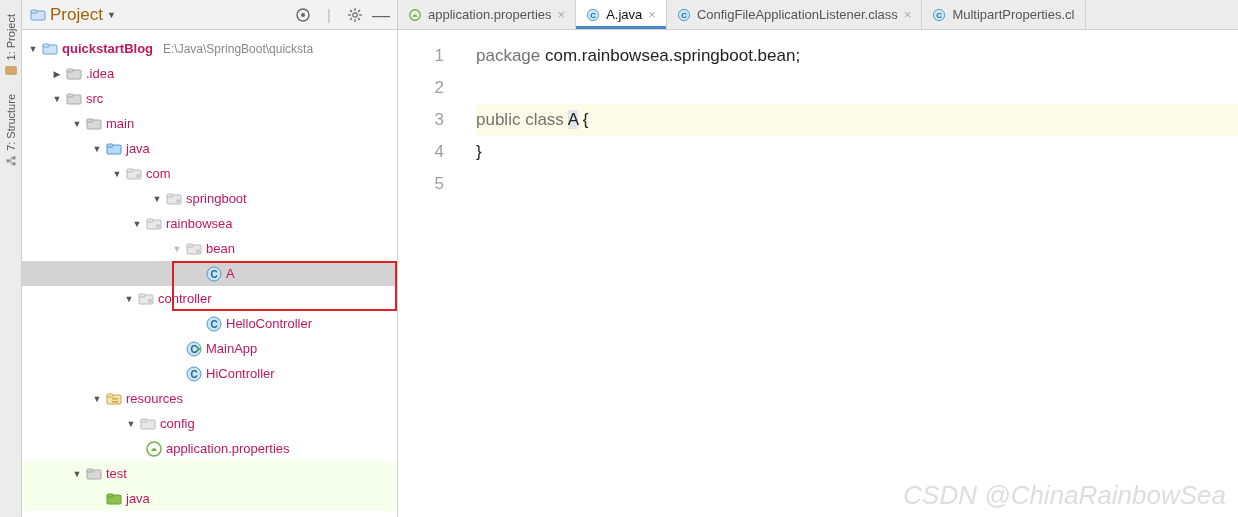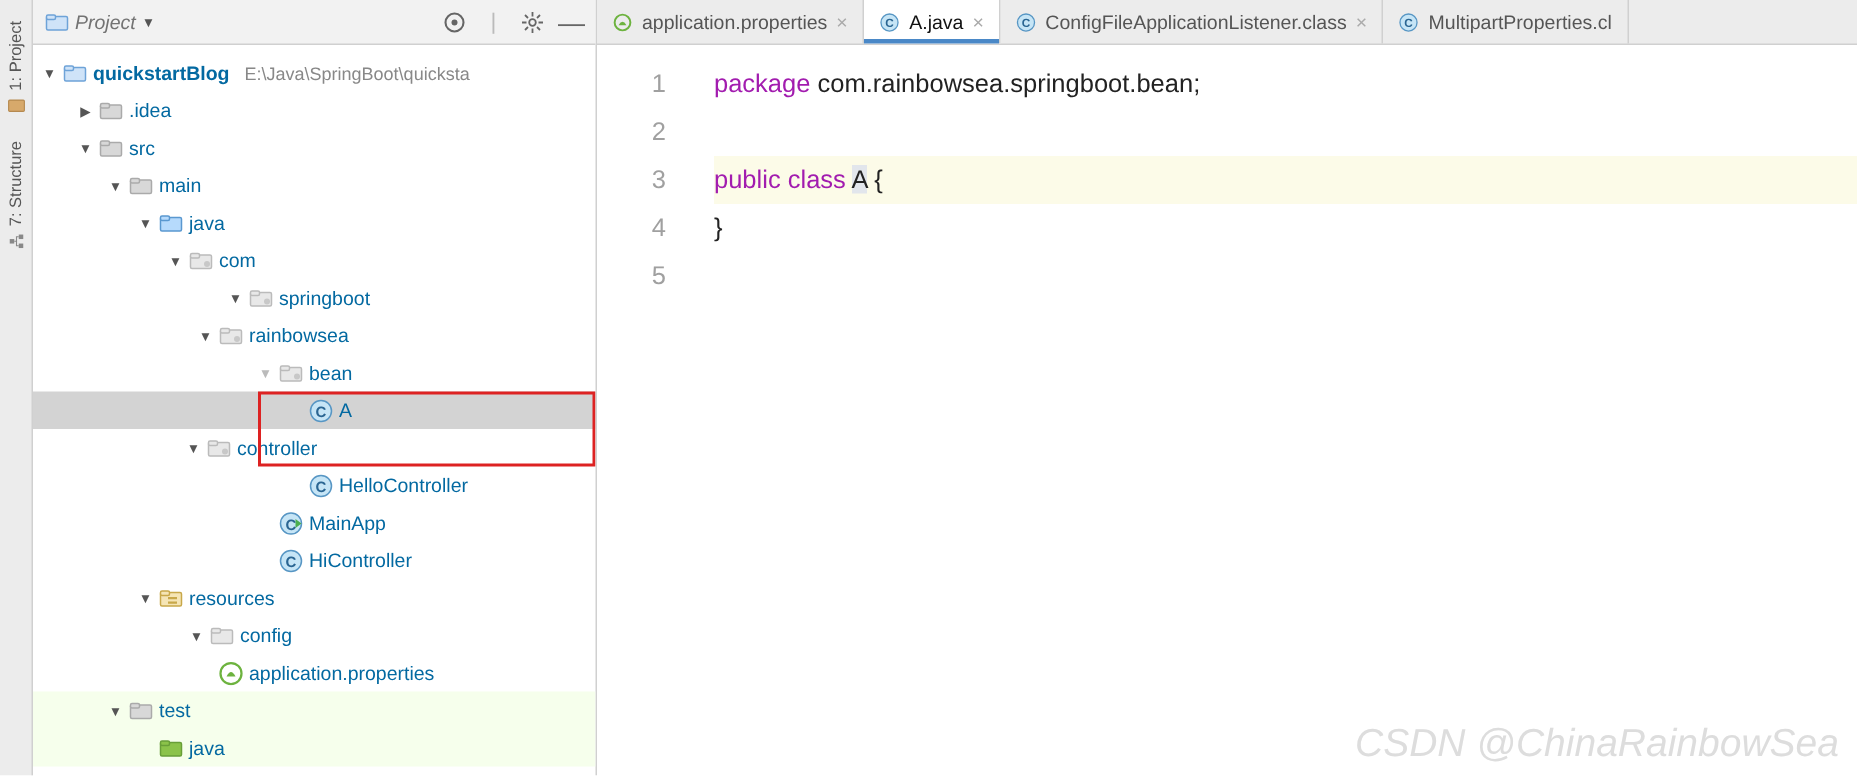--- a/index.html
+++ b/index.html
@@ -5,52 +5,52 @@
 * { margin: 0; padding: 0; box-sizing: border-box; font-family: "Segoe UI", Arial, sans-serif; }
 body { width: 1238px; height: 517px; overflow: hidden; background: #fff; font-size: 13px; color: #222; display: flex; }
 
 .left-strip { width: 22px; background: #ececec; border-right: 1px solid #d0d0d0; display: flex; flex-direction: column; align-items: center; padding-top: 8px; gap: 6px; }
 .strip-btn { writing-mode: vertical-rl; transform: rotate(180deg); font-size: 11px; color: #555; padding: 6px 1px; cursor: pointer; white-space: nowrap; display: flex; align-items: center; gap: 4px; }
 .strip-icon { width: 12px; height: 12px; display: inline-block; }
 
 .project-panel { width: 376px; background: #fff; border-right: 1px solid #d0d0d0; display: flex; flex-direction: column; }
 .panel-header { height: 30px; background: #f2f2f2; border-bottom: 1px solid #d0d0d0; display: flex; align-items: center; padding: 0 8px; gap: 6px; }
 .panel-title-wrap { display: flex; align-items: center; gap: 4px; flex: 1; }
-.panel-title { font-size: 13px; color: #737373; font-style: italic; }
+.panel-title { font-size: 17px; color: #a16207; }
 .dropdown-arrow { font-size: 9px; color: #555; }
 .header-icons { display: flex; gap: 10px; color: #666; align-items: center; }
 .hicon { width: 16px; height: 16px; cursor: pointer; display: flex; align-items: center; justify-content: center; fill: #666; }
 
 .tree { padding: 6px 0; overflow: hidden; position: relative; }
 .tree-row { display: flex; align-items: center; height: 25px; padding: 0 6px; cursor: pointer; white-space: nowrap; gap: 4px; }
 .tree-row.selected { background: #d3d3d3; }
 .arrow { width: 10px; font-size: 10px; color: #555; flex-shrink: 0; display: flex; justify-content: center; }
 .arrow.expanded::before { content: "▼"; font-size: 9px; }
 .arrow.collapsed::before { content: "▶"; font-size: 9px; }
 .arrow.empty::before { content: ""; }
 .folder-icon, .java-icon, .class-icon, .prop-icon { width: 16px; height: 16px; flex-shrink: 0; display: inline-flex; align-items: center; justify-content: center; }
-.label { color: #0369a1; }
+.label { color: #be185d; }
 .hint { color: #888; font-size: 12px; margin-left: 6px; }
 .bold { font-weight: bold; }
 .highlight-box { position: absolute; border: 2px solid #d22; pointer-events: none; }
 .test-row { background: #f6ffec; }
 
 .editor-area { flex: 1; display: flex; flex-direction: column; }
 .tabs { height: 30px; background: #ececec; border-bottom: 1px solid #d0d0d0; display: flex; align-items: stretch; }
 .tab { display: flex; align-items: center; padding: 0 10px; gap: 6px; border-right: 1px solid #d0d0d0; cursor: pointer; color: #555; font-size: 13px; }
 .tab.active { background: #fff; color: #111; box-shadow: inset 0 -3px 0 #4a88c7; }
 .tab-close { color: #aaa; font-size: 13px; cursor: pointer; }
 .tab-icon { width: 14px; height: 14px; display: inline-flex; align-items: center; justify-content: center; }
 
 .editor { flex: 1; display: flex; background: #fff; font-family: "Consolas","Courier New",monospace; font-size: 17px; }
 .gutter { width: 58px; text-align: right; color: #a0a0a0; padding: 10px 12px 0 0; line-height: 32px; user-select: none; }
 .code { flex: 1; padding: 10px 0 0 20px; line-height: 32px; position: relative; }
 .code-line { white-space: pre; height: 32px; }
 .hl-line { background: #fcfbe8; }
-.kw { color: #a21caf; }
+.kw { color: #737373; }
 .plain { color: #222; }
 .watermark { position: absolute; right: 12px; bottom: 6px; color: #ddd; font-family: Arial; font-size: 26px; font-style: italic; pointer-events: none; }
 
 svg { display: block; }
 </style>
 </head>
 <body>
 
 <div class="left-strip">
   <div class="strip-btn">

